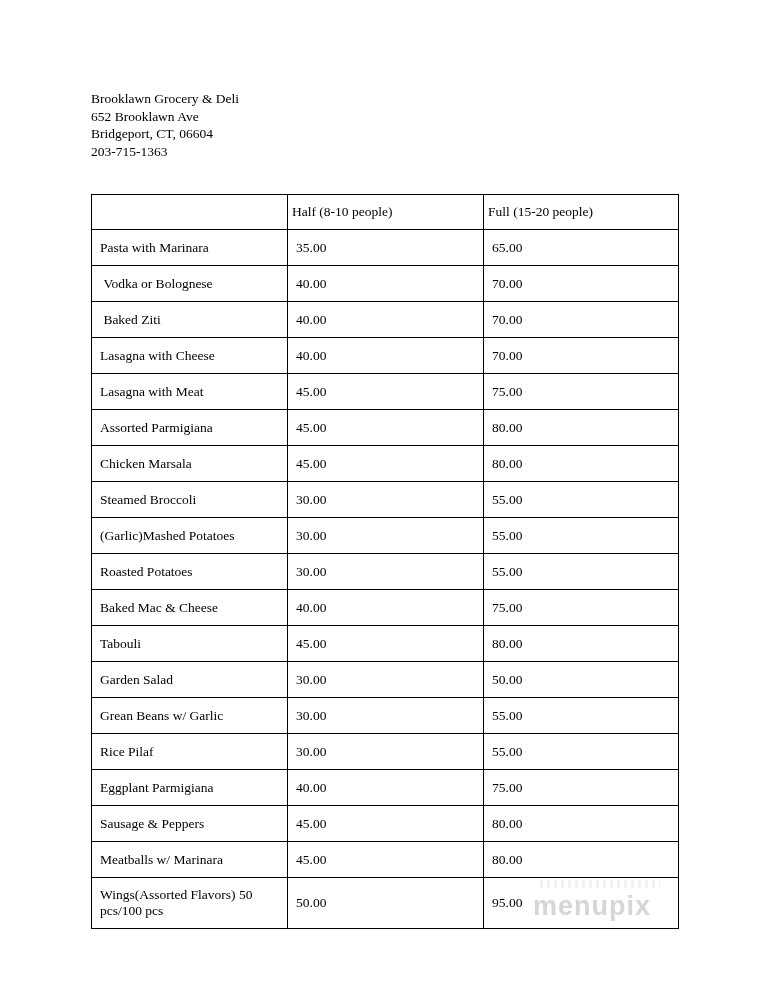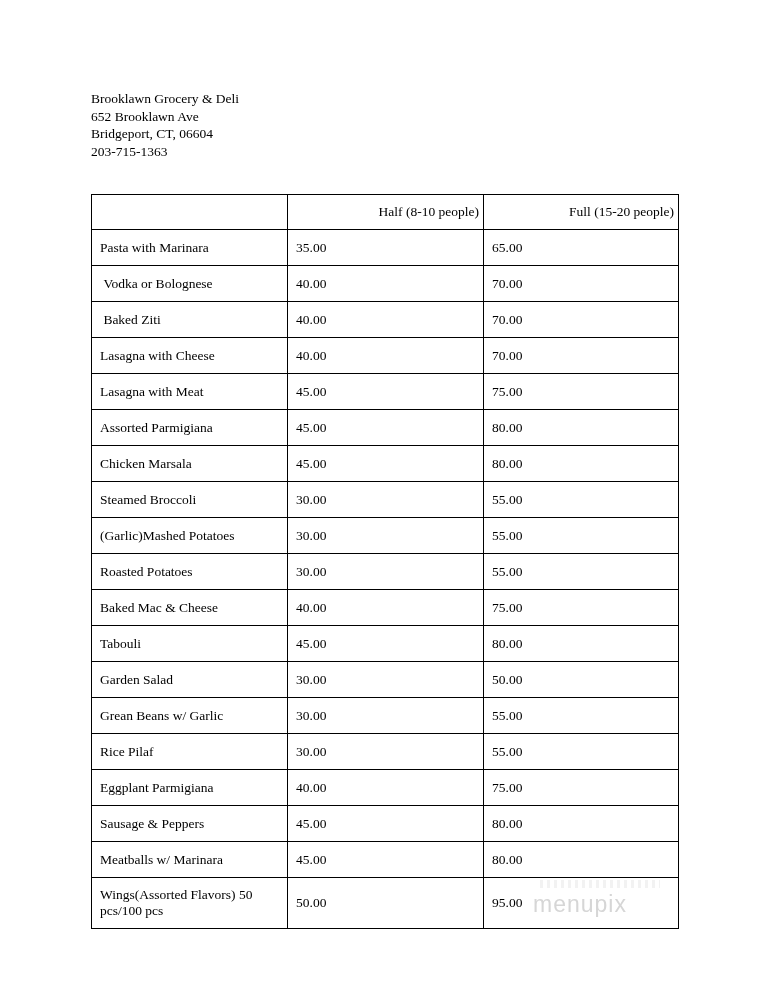--- a/index.html
+++ b/index.html
@@ -37,39 +37,39 @@
   table.menu col.col-half  { width: 196px; }
   table.menu col.col-full  { width: 195px; }
   table.menu th,
   table.menu td {
     border: 1px solid #000000;
     vertical-align: middle;
     font-weight: normal;
   }
   table.menu th {
     height: 34px;
-    text-align: right;
+    text-align: left;
     padding: 0 4px;
   }
   table.menu td {
     height: 31px;
     padding: 2px 8px;
     text-align: left;
     line-height: 16px;
   }
   table.menu tr.tall td {
     height: 46px;
   }
   .watermark {
     position: absolute;
     left: 533px;
     top: 891px;
     font-family: "Liberation Sans", sans-serif;
-    font-size: 23px;
-    font-weight: normal;
+    font-size: 27px;
+    font-weight: bold;
     letter-spacing: 1px;
     color: #d6d6d6;
     user-select: none;
   }
   .watermark-noise {
     position: absolute;
     left: 540px;
     top: 880px;
     width: 120px;
     height: 8px;

